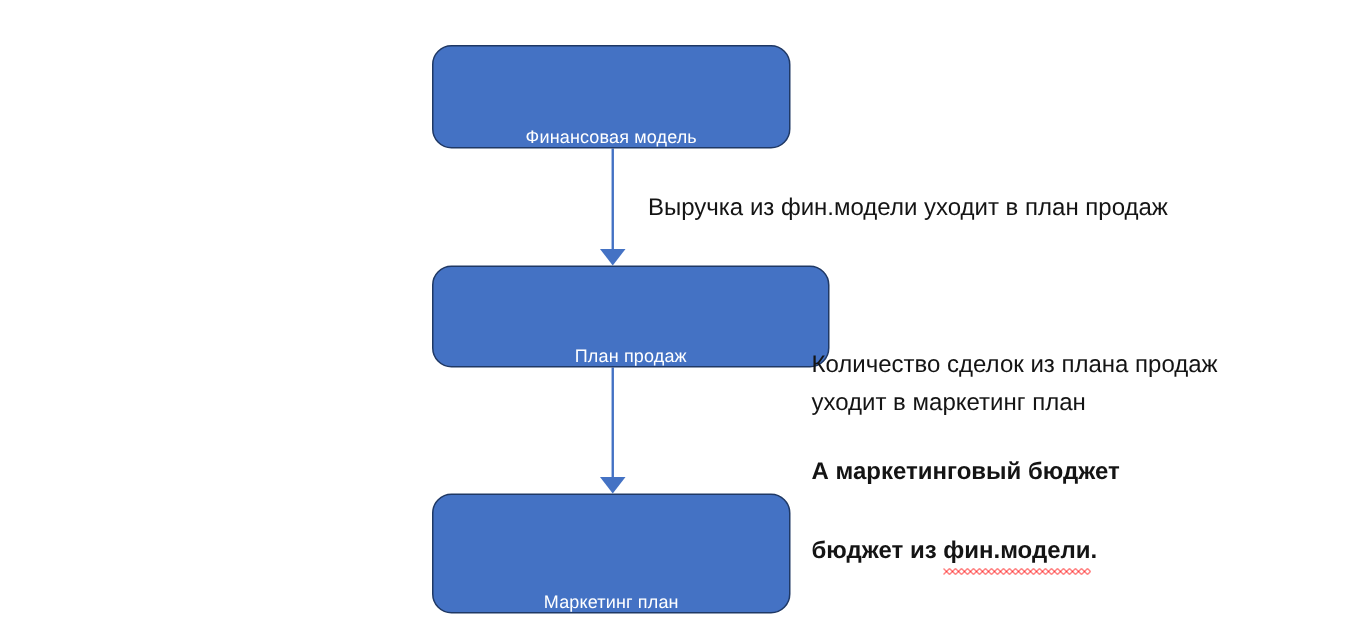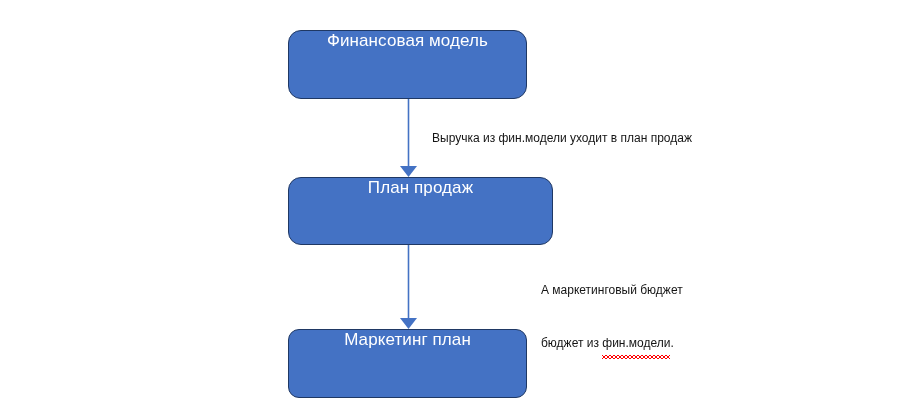--- a/index.html
+++ b/index.html
@@ -20,57 +20,57 @@
   }
 
   
   .node {
     position: absolute;
     box-sizing: border-box;
     background: #4472C4;
     border: 1.4px solid #1F3864;
     border-radius: 13px;
     display: flex;
-    align-items: flex-start;
+    align-items: flex-end;
     justify-content: center;
     color: #ffffff;
-    font-size: 17px;
+    font-size: 12px;
     font-weight: 400;
     letter-spacing: 0.1px;
     line-height: 1.2;
     white-space: nowrap;
   }
   #node-finmodel { left: 288px; top: 30px;  width: 239px; height: 69px; }
   #node-salesplan { left: 288px; top: 177px; width: 265px; height: 68px; }
-  #node-marketing { left: 288px; top: 329px; width: 239px; height: 69px; border-radius: 11px; }
+  #node-marketing { left: 288px; top: 329px; width: 239px; height: 80px; }
 
   
   .connector {
     position: absolute;
     left: 0;
     top: 0;
     width: 898px;
     height: 418px;
     pointer-events: none;
   }
 
   
   .annotation {
     position: absolute;
     color: #141414;
-    font-size: 12px;
+    font-size: 16px;
     line-height: 25px;
     white-space: nowrap;
   }
   #label-revenue { left: 432px; top: 126px; }
 
   #label-deals { left: 541px; top: 231px; }
   #label-deals .line { display: block; }
 
-  #label-budget { left: 541px; top: 278px; }
+  #label-budget { left: 541px; top: 302px; font-weight: bold; }
   #label-budget .line { display: block; }
 
   
   .misspelled {
     position: relative;
     display: inline-block;
     margin-top: 28px;
   }
   .misspelled::after {
     content: "";
@@ -109,19 +109,23 @@
   <div class="node" id="node-salesplan">
     <span>План продаж</span>
   </div>
 
   <div class="node" id="node-marketing">
     <span>Маркетинг план</span>
   </div>
 
   <div class="annotation" id="label-revenue">Выручка  из фин.модели уходит в план продаж</div>
 
+  <div class="annotation" id="label-deals">
+    <span class="line">Количество сделок из плана продаж</span>
+    <span class="line">уходит в маркетинг план</span>
+  </div>
 
   <div class="annotation" id="label-budget">
     <span class="line">А маркетинговый бюджет</span>
     <span class="line"><span>бюджет из </span><span class="misspelled">фин.модели</span><span>.</span></span>
   </div>
 
 </div>
 
 </body></html>

